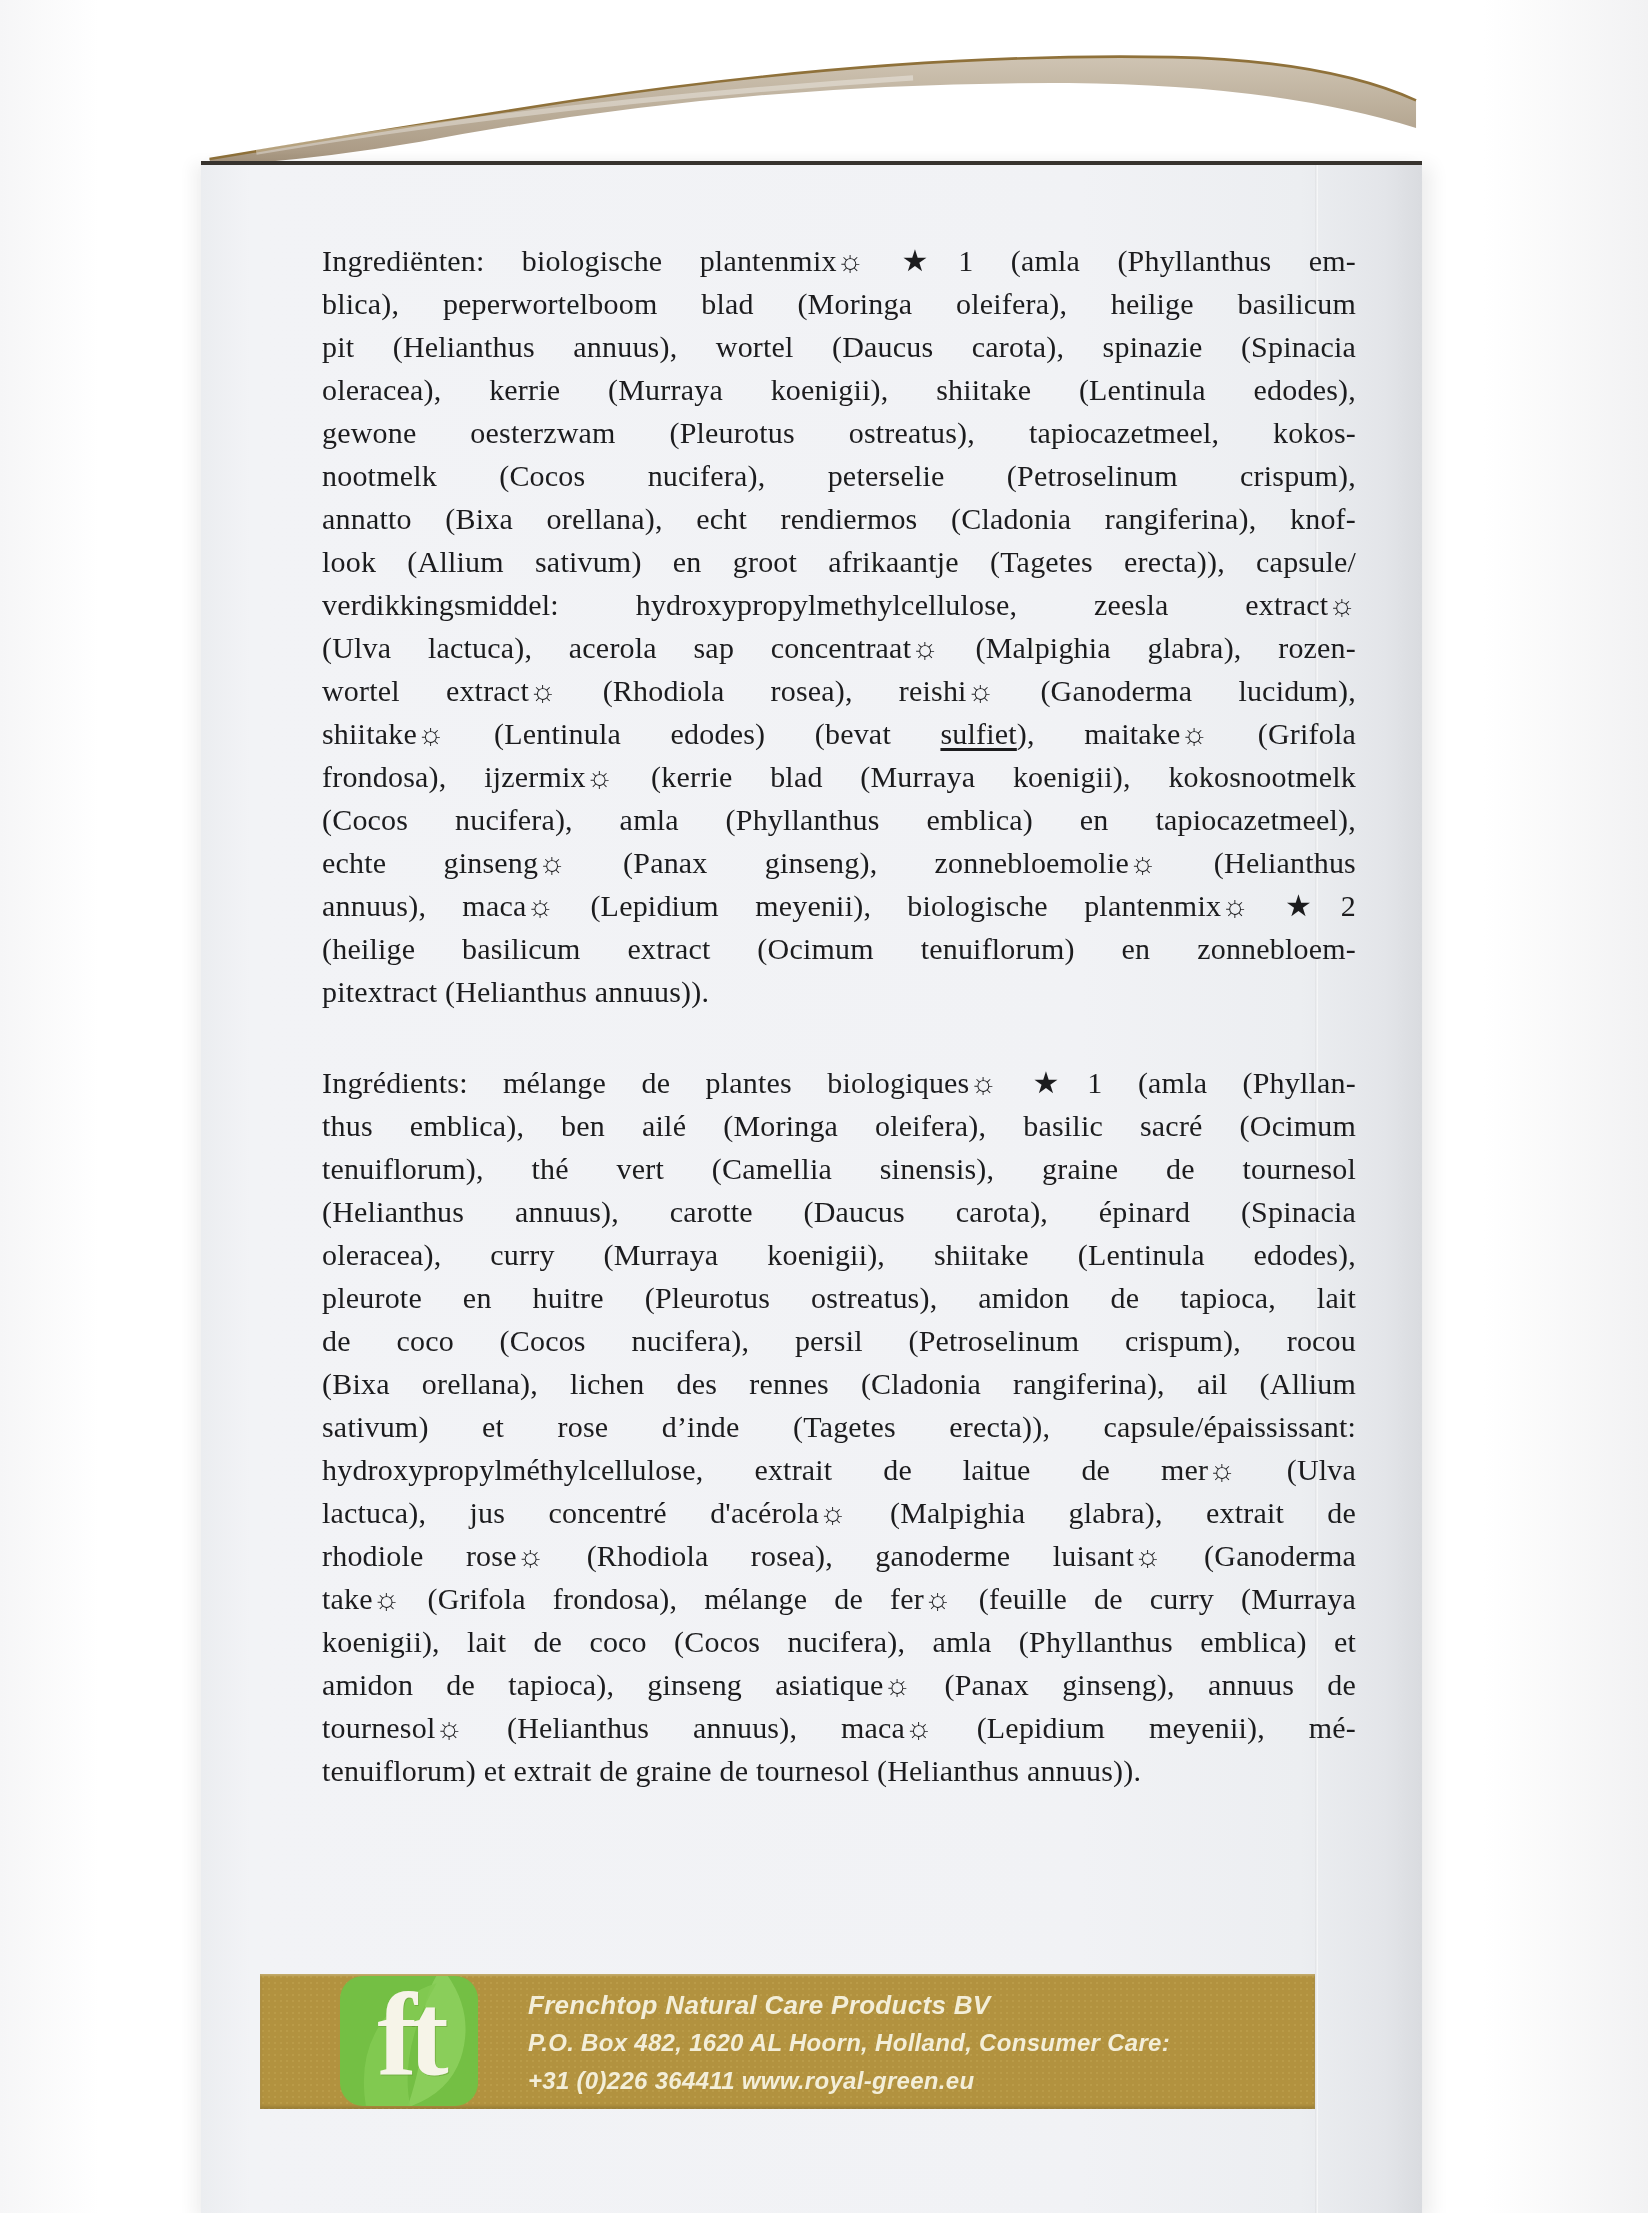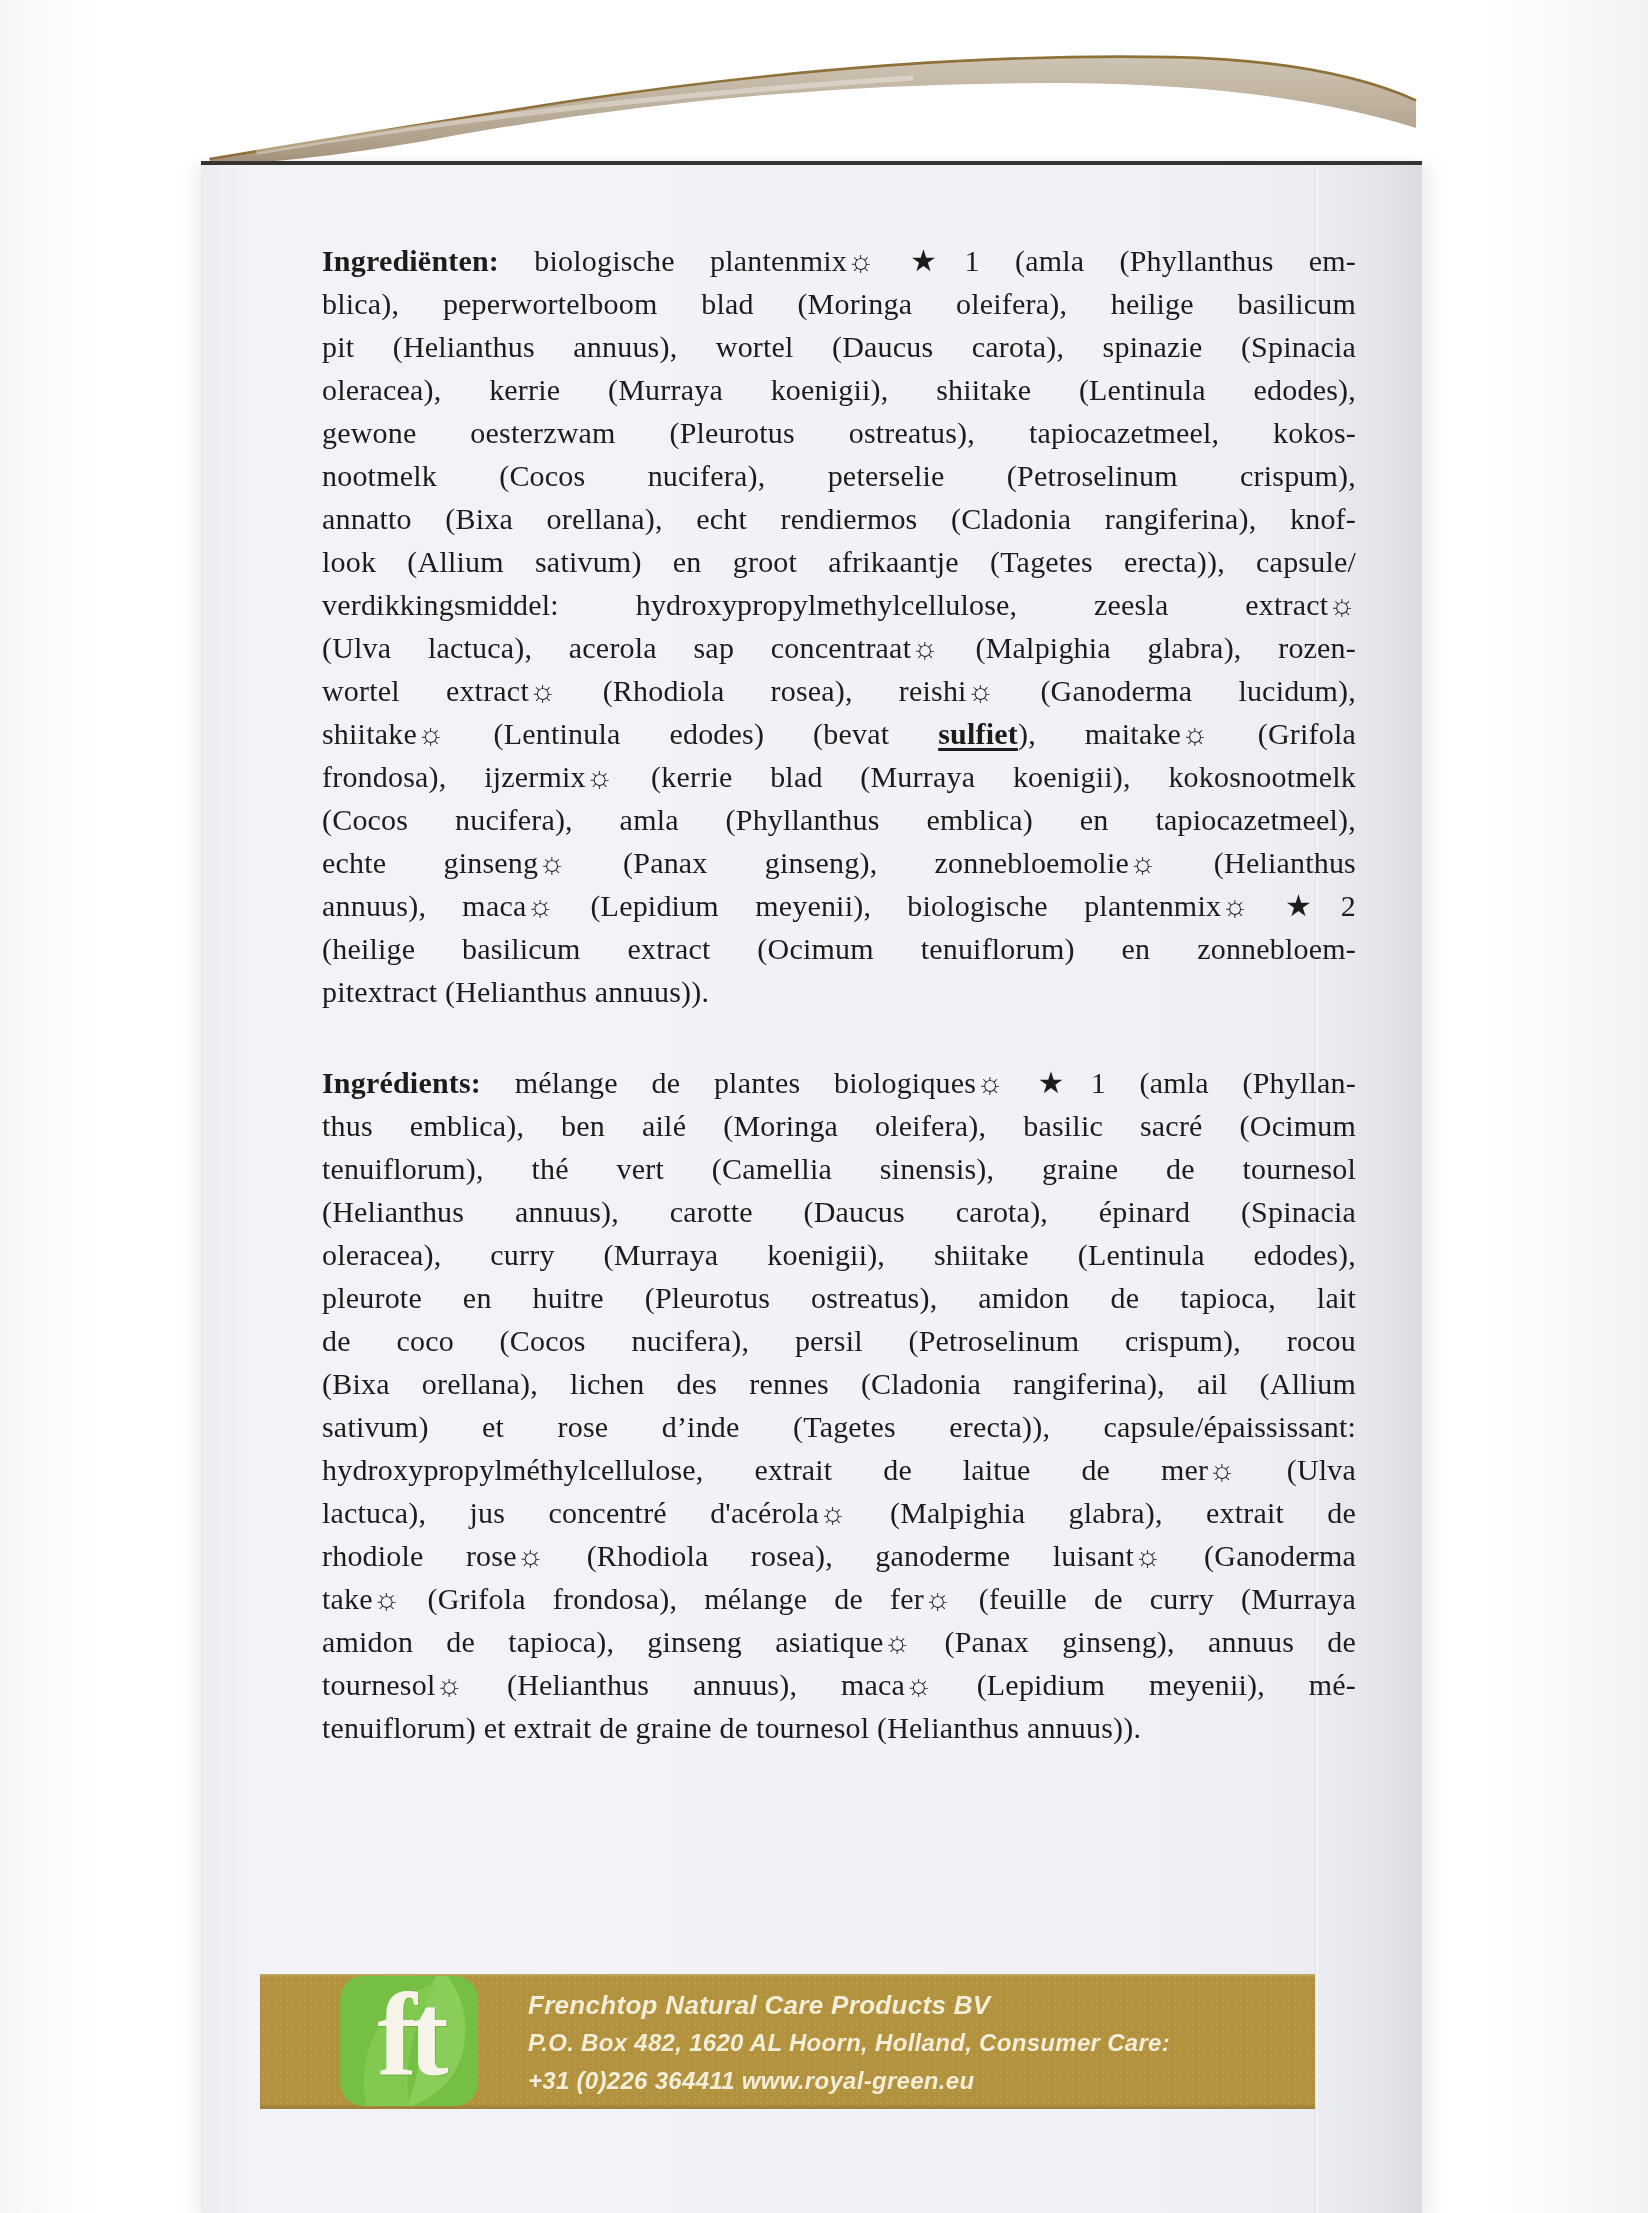--- a/index.html
+++ b/index.html
@@ -24,21 +24,21 @@
   
   .textcol{position:absolute;left:121px;width:1034px;color:#1c1c1e;}
   .para-nl{top:74px;}
   .para-fr{top:896px;}
   .line{
     height:43px;line-height:43px;font-size:30px;
     text-align:justify;text-align-last:justify;
     letter-spacing:0.2px;white-space:nowrap;
   }
   .line.last{text-align-last:left;}
-  .line .b{font-weight:bold;}
+  .line .b{font-weight:normal;}
   .line .u{text-decoration:underline;text-underline-offset:4.3px;}
   
   .band{
     position:absolute;left:59px;top:1809px;width:1055px;height:135px;
     background-color:#b2923f;
     background-image:
       radial-gradient(rgba(206,177,94,0.9) 16%, rgba(0,0,0,0) 17%),
       radial-gradient(rgba(130,100,38,0.85) 14%, rgba(0,0,0,0) 15%);
     background-size:6px 6px;background-position:0 0,2.6px 3.5px;
     box-shadow:inset 0 1.7px 1.7px rgba(255,255,255,0.25), inset 0 -2.6px 3.5px rgba(0,0,0,0.15);
@@ -114,20 +114,21 @@
         <div class="line"><span>(Helianthus annuus), carotte (Daucus carota), épinard (Spinacia</span></div>
         <div class="line"><span>oleracea), curry (Murraya koenigii), shiitake (Lentinula edodes),</span></div>
         <div class="line"><span>pleurote en huitre (Pleurotus ostreatus), amidon de tapioca, lait</span></div>
         <div class="line"><span>de coco (Cocos nucifera), persil (Petroselinum crispum), rocou</span></div>
         <div class="line"><span>(Bixa orellana), lichen des rennes (Cladonia rangiferina), ail (Allium</span></div>
         <div class="line"><span>sativum) et rose d’inde (Tagetes erecta)), capsule/épaississant:</span></div>
         <div class="line"><span>hydroxypropylméthylcellulose, extrait de laitue de mer☼ (Ulva</span></div>
         <div class="line"><span>lactuca), jus concentré d'acérola☼ (Malpighia glabra), extrait de</span></div>
         <div class="line"><span>rhodiole rose☼ (Rhodiola rosea), ganoderme luisant☼ (Ganoderma</span></div>
         <div class="line"><span>take☼ (Grifola frondosa), mélange de fer☼ (feuille de curry (Murraya</span></div>
+        <div class="line"><span>koenigii), lait de coco (Cocos nucifera), amla (Phyllanthus emblica) et</span></div>
         <div class="line"><span>amidon de tapioca), ginseng asiatique☼ (Panax ginseng), annuus de</span></div>
         <div class="line"><span>tournesol☼ (Helianthus annuus), maca☼ (Lepidium meyenii), mé-</span></div>
         <div class="line last"><span>tenuiflorum) et extrait de graine de tournesol (Helianthus annuus)).</span></div>
       </div>
 
     <div class="band">
       <div class="logo">
         <svg width="138" height="130" viewBox="0 0 160 150">
           <path d="M 118 -10 Q 158 40 140 95 Q 126 136 78 152 Q 96 100 96 60 Q 96 20 118 -10 Z" fill="#8ed05e" opacity="0.85"></path>
           <path d="M 30 150 Q 20 90 52 48 Q 78 18 112 8 Q 86 52 80 96 Q 76 128 82 152 Z" fill="#83ca52" opacity="0.9"></path>

